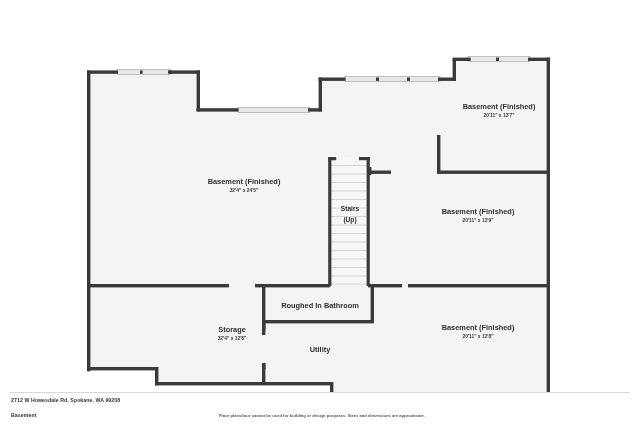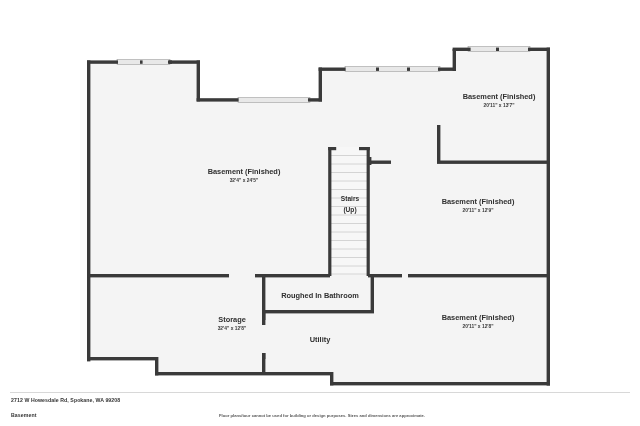--- a/index.html
+++ b/index.html
@@ -11,21 +11,21 @@
     width: 640px;
     height: 426px;
     font-family: "Liberation Sans", sans-serif;
     color: #2b2b2b;
     position: relative;
     overflow: hidden;
   }
   #plan-stage {
     position: absolute;
     left: 0;
-    top: 5px;
+    top: 15px;
     width: 553px;
     height: 392px;
   }
   #plan-svg {
     display: block;
     width: 640px;
     height: 392px;
   }
   .room-label-group {
     pointer-events: none;

